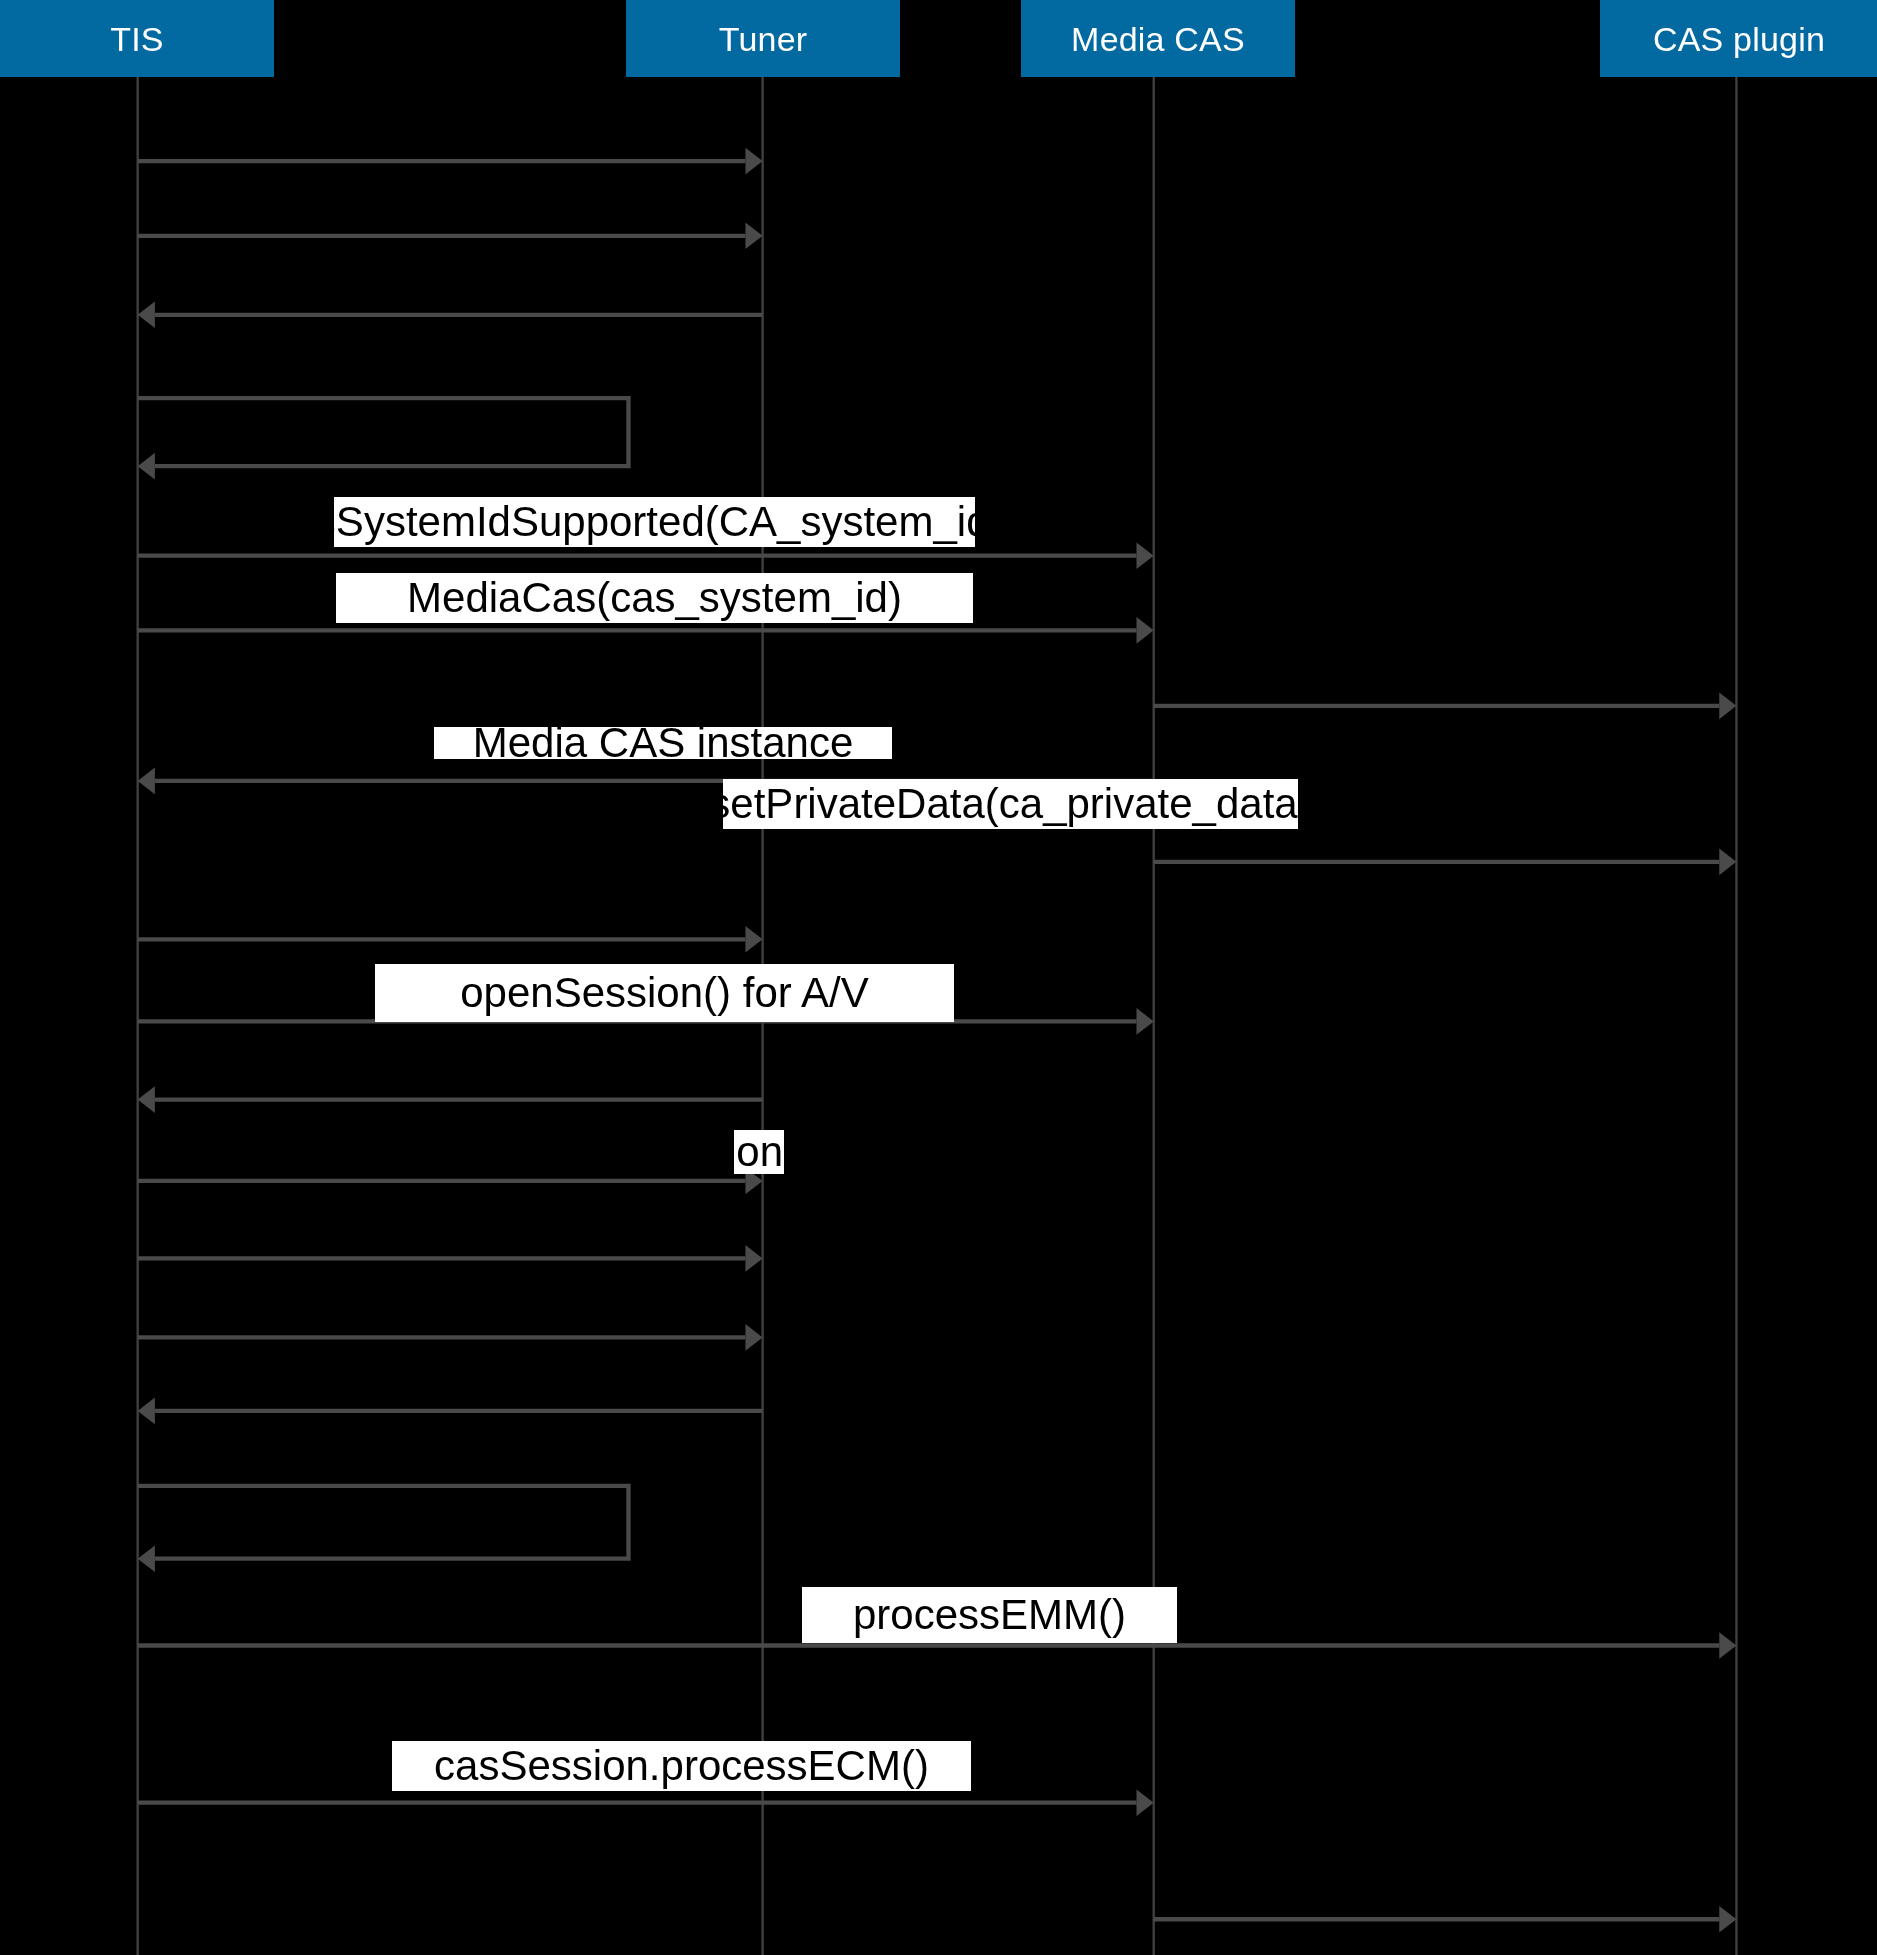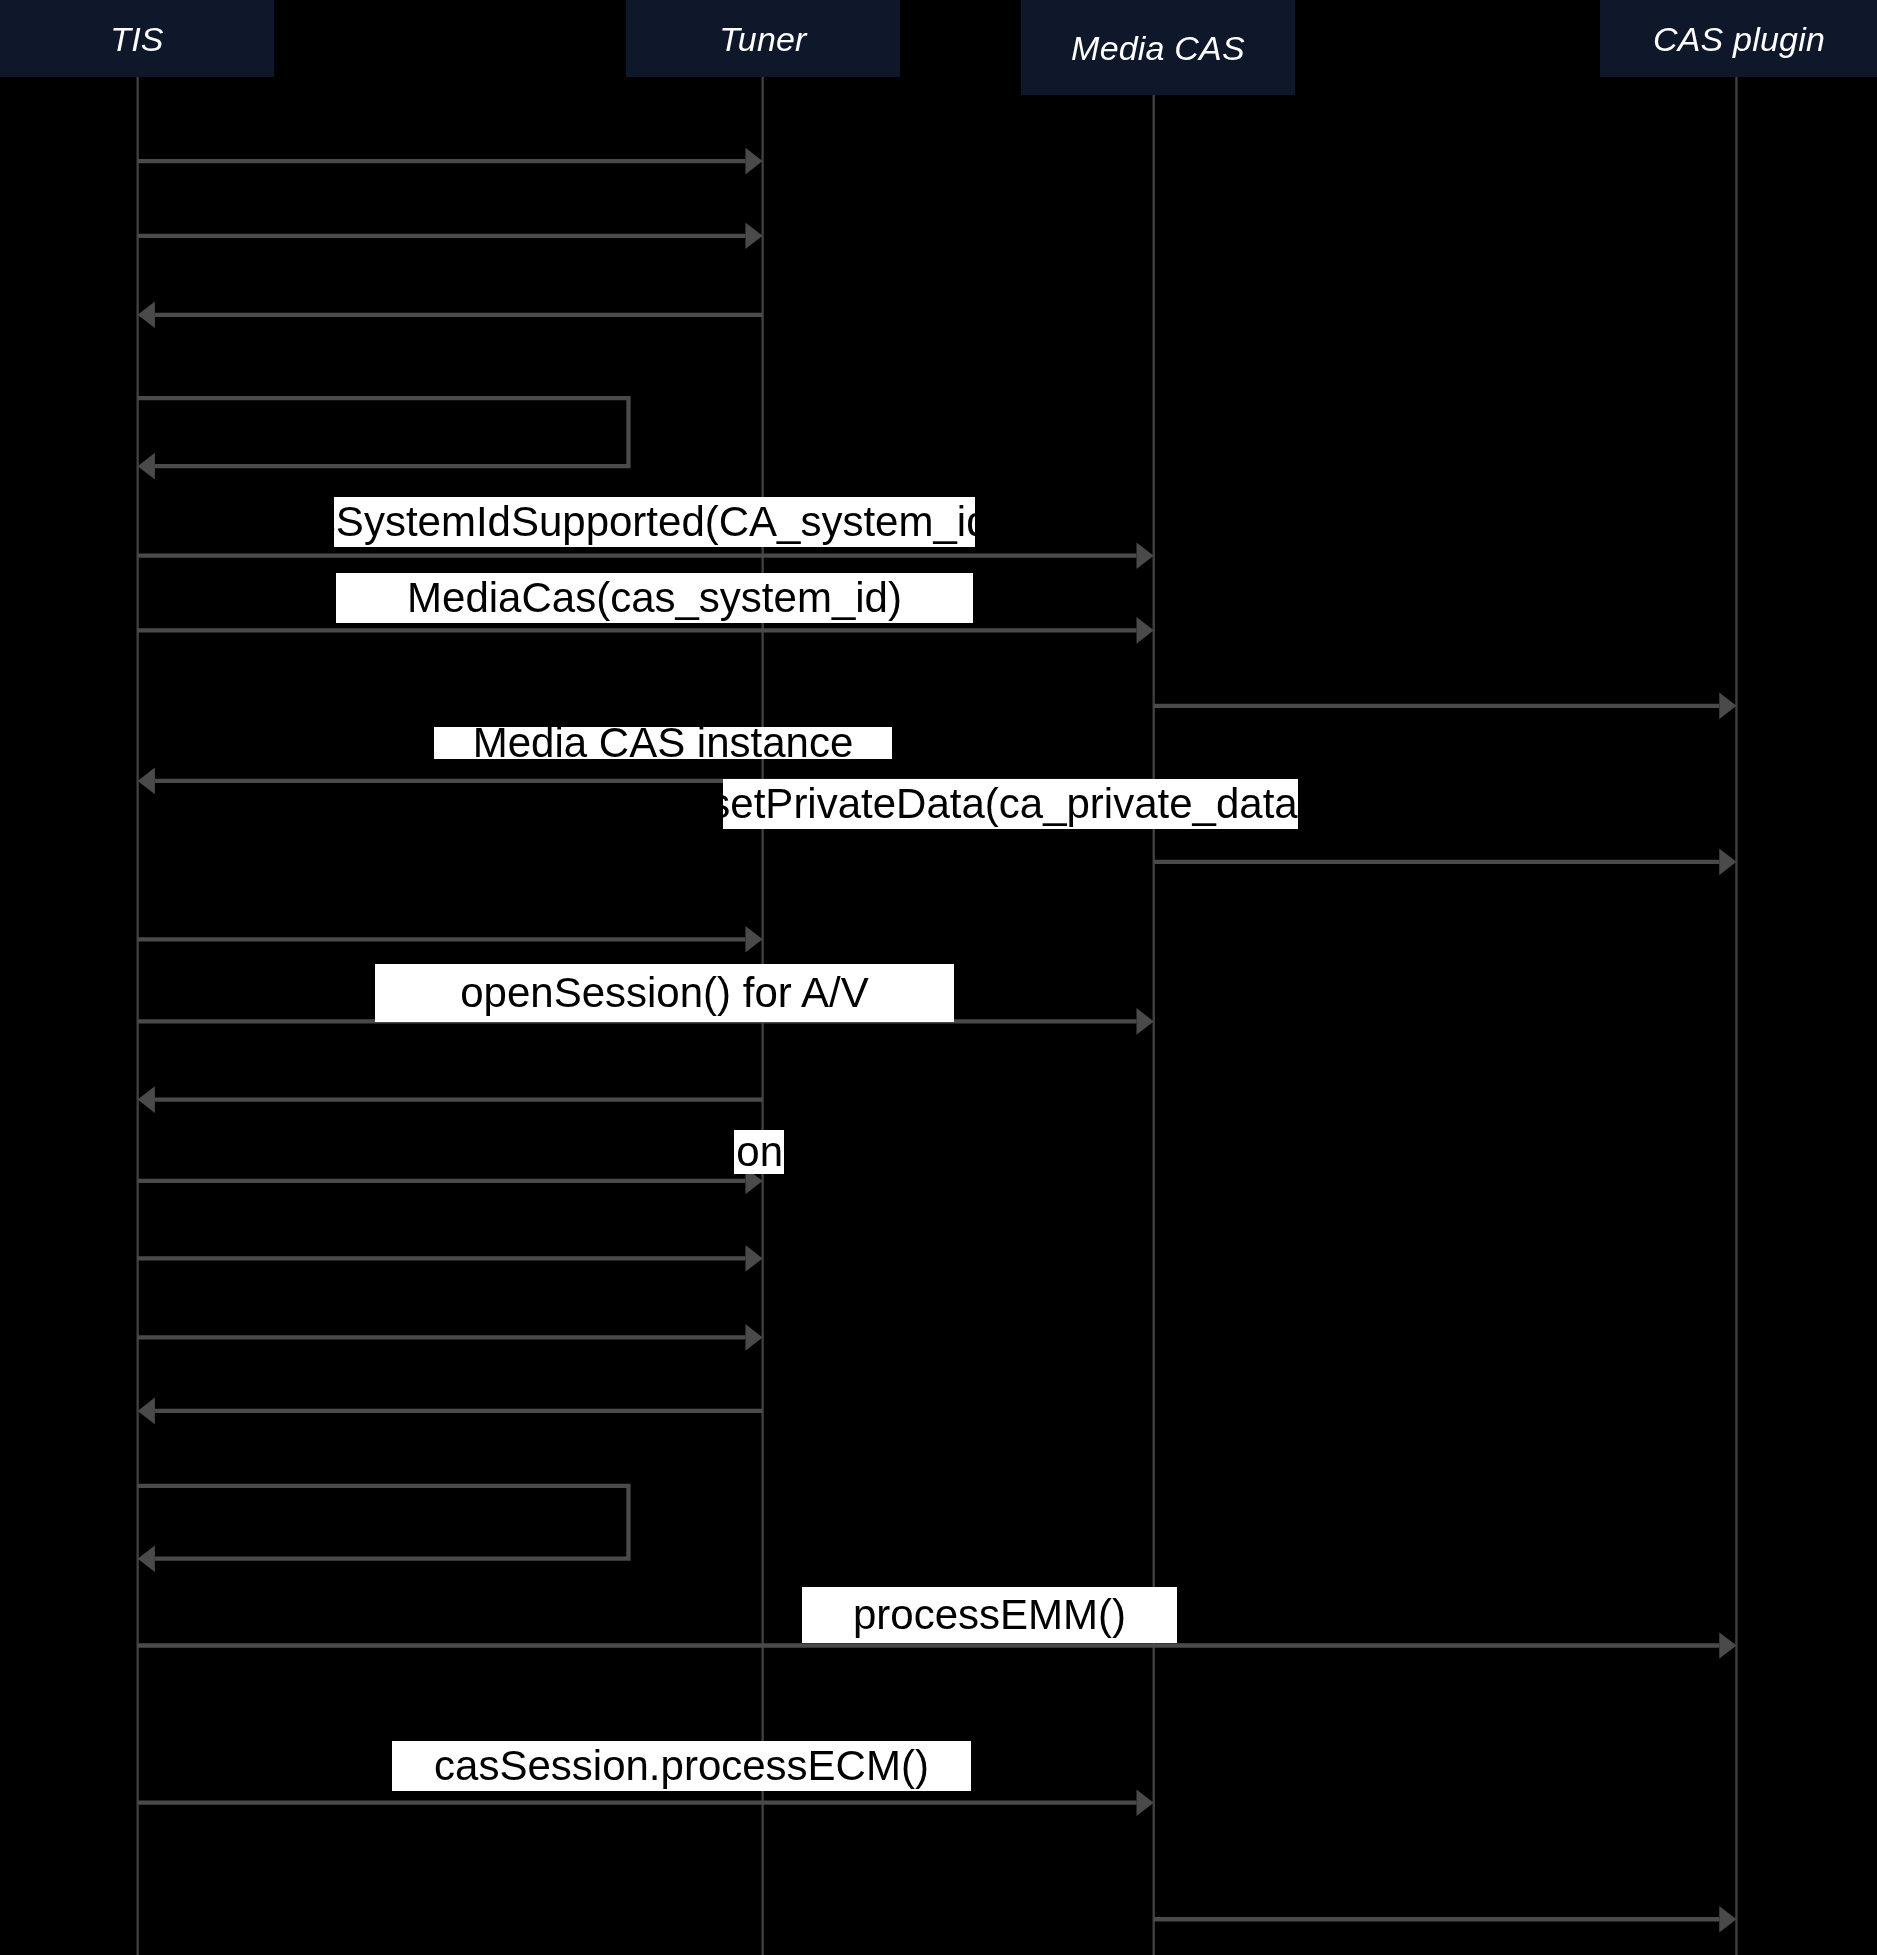--- a/index.html
+++ b/index.html
@@ -37,26 +37,25 @@
   .msg-arrowhead {
     fill: #4a4a4a;
   }
   .selfloop {
     stroke: #4a4a4a;
     stroke-width: 11;
     fill: none;
   }
   .participant-box {
     position: absolute;
-    background: #0f172a;
+    background: #0369a1;
     display: flex;
     align-items: center;
     justify-content: center;
     box-sizing: border-box;
-    font-style: italic;
   }
   .participant-label {
     color: #ffffff;
     font-family: "Liberation Sans", sans-serif;
     font-size: 34px;
     line-height: 1;
     white-space: nowrap;
     letter-spacing: 0.2px;
   }
   .msg-label {
@@ -176,21 +175,21 @@
       </g>
   </svg>
 
   <div id="header-boxes">
       <div class="participant-box" style="left: 0px; top: 0px; width: 274px; height: 77px;">
         <span class="participant-label">TIS</span>
       </div>
       <div class="participant-box" style="left: 626px; top: 0px; width: 274px; height: 77px;">
         <span class="participant-label">Tuner</span>
       </div>
-      <div class="participant-box" style="left: 1021px; top: 0px; width: 274px; height: 95px;">
+      <div class="participant-box" style="left: 1021px; top: 0px; width: 274px; height: 77px;">
         <span class="participant-label">Media CAS</span>
       </div>
       <div class="participant-box" style="left: 1600px; top: 0px; width: 278px; height: 77px;">
         <span class="participant-label">CAS plugin</span>
       </div>
     </div>
   <div id="footer-boxes"></div>
   <div id="message-labels">
       <div class="msg-label" style="left: 334px; top: 497px; width: 641px; height: 50px;">isSystemIdSupported(CA_system_id)</div>
       <div class="msg-label" style="left: 336px; top: 573px; width: 637px; height: 50px;">MediaCas(cas_system_id)</div>

